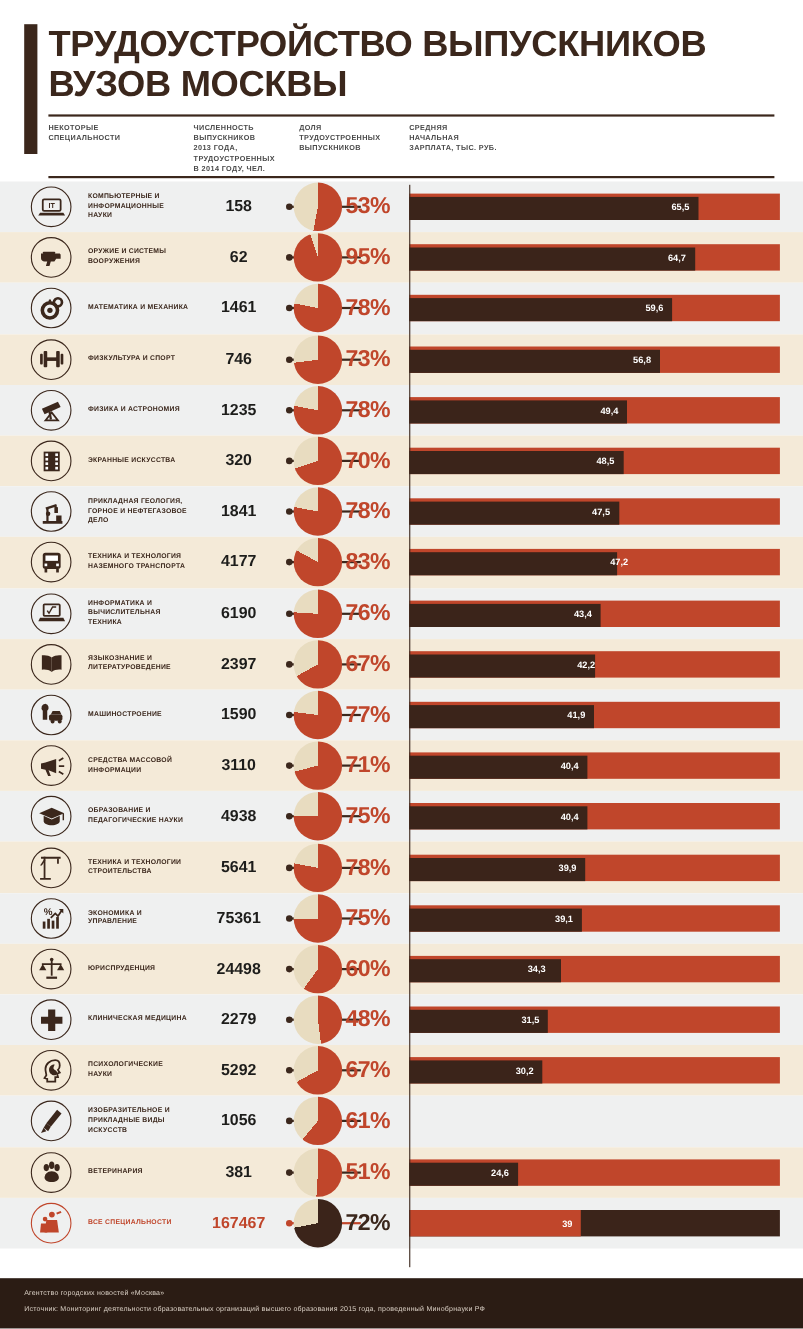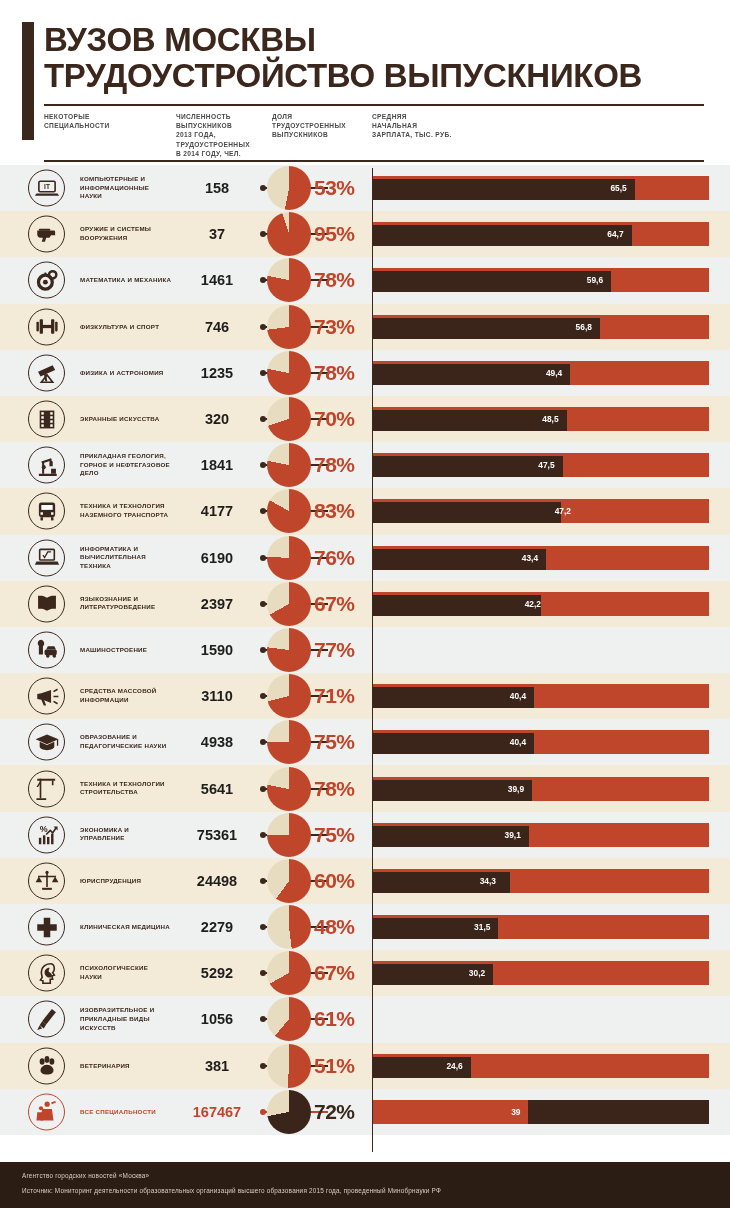--- a/index.html
+++ b/index.html
@@ -81,22 +81,22 @@
   .foot .l2{position:absolute;left:22px;top:25px;color:#d9cfc4;font-size:6.4px;letter-spacing:.2px;}
 </style>
 </head>
 <body>
 
 <div id="page">
 
   <div class="hdr">
     <div class="hdr-bar"></div>
     <div class="title">
+      <div>ТРУДОУСТРОЙСТВО ВЫПУСКНИКОВ</div>
       <div>ВУЗОВ МОСКВЫ</div>
-      <div>ТРУДОУСТРОЙСТВО ВЫПУСКНИКОВ</div>
     </div>
     <div class="hdr-rule"></div>
     <div class="colhead ch1">
         <span style="display:block">НЕКОТОРЫЕ</span>
         <span style="display:block">СПЕЦИАЛЬНОСТИ</span>
       </div>
     <div class="colhead ch2">
         <span style="display:block">ЧИСЛЕННОСТЬ</span>
         <span style="display:block">ВЫПУСКНИКОВ</span>
         <span style="display:block">2013 ГОДА,</span>
@@ -150,21 +150,21 @@
         </div>
       </div>
       <div class="row even">
         <div class="icon-wrap">
           <svg width="26" height="26" viewBox="0 0 32 32" fill="#3b271c">
             <path d="M4 11h20c1.6 0 2 .6 2 2v4h-5l-2 3h-4l-1.5 5h-4l1.5-5H8c-2.2 0-4-1.8-4-4z"></path>
             <rect x="6" y="9" width="14" height="2.5" rx="1"></rect>
           </svg>
         </div>
         <div class="spec">Оружие и системы вооружения</div>
-        <div class="count">37</div>
+        <div class="count">62</div>
         <div class="conn"></div>
         <div class="pie" style="background:conic-gradient(#c0462b 0deg 342deg, #e8dcc0 342deg 360deg)"></div>
         <div class="pct">95%</div>
         <div class="bararea">
           <div class="bar">
             <div class="base"></div>
             <div class="fill" style="width:259.5702380952381px"></div>
             <div class="val" style="left:251.5702380952381px;transform:translate(-100%,-50%)">64,7</div>
           </div>
         </div>
@@ -361,20 +361,27 @@
             <path d="M15 16l2-4h8l2 4z"></path>
             <circle cx="17" cy="24" r="2.2"></circle>
             <circle cx="25" cy="24" r="2.2"></circle>
           </svg>
         </div>
         <div class="spec">Машиностроение</div>
         <div class="count">1590</div>
         <div class="conn"></div>
         <div class="pie" style="background:conic-gradient(#c0462b 0deg 277.2deg, #e8dcc0 277.2deg 360deg)"></div>
         <div class="pct">77%</div>
+        <div class="bararea">
+          <div class="bar">
+            <div class="base"></div>
+            <div class="fill" style="width:168.09880952380954px"></div>
+            <div class="val" style="left:160.09880952380954px;transform:translate(-100%,-50%)">41,9</div>
+          </div>
+        </div>
       </div>
       <div class="row even">
         <div class="icon-wrap">
           <svg width="26" height="26" viewBox="0 0 32 32" fill="#3b271c">
             <path d="M4 13v6l5 1 3 7h3l-2.5-6.5L21 24V8L9 12z"></path>
             <path d="M24 10l5-3M24 16h6M24 22l5 3" stroke="#3b271c" stroke-width="2" fill="none"></path>
           </svg>
         </div>
         <div class="spec">Средства массовой информации</div>
         <div class="count">3110</div>

